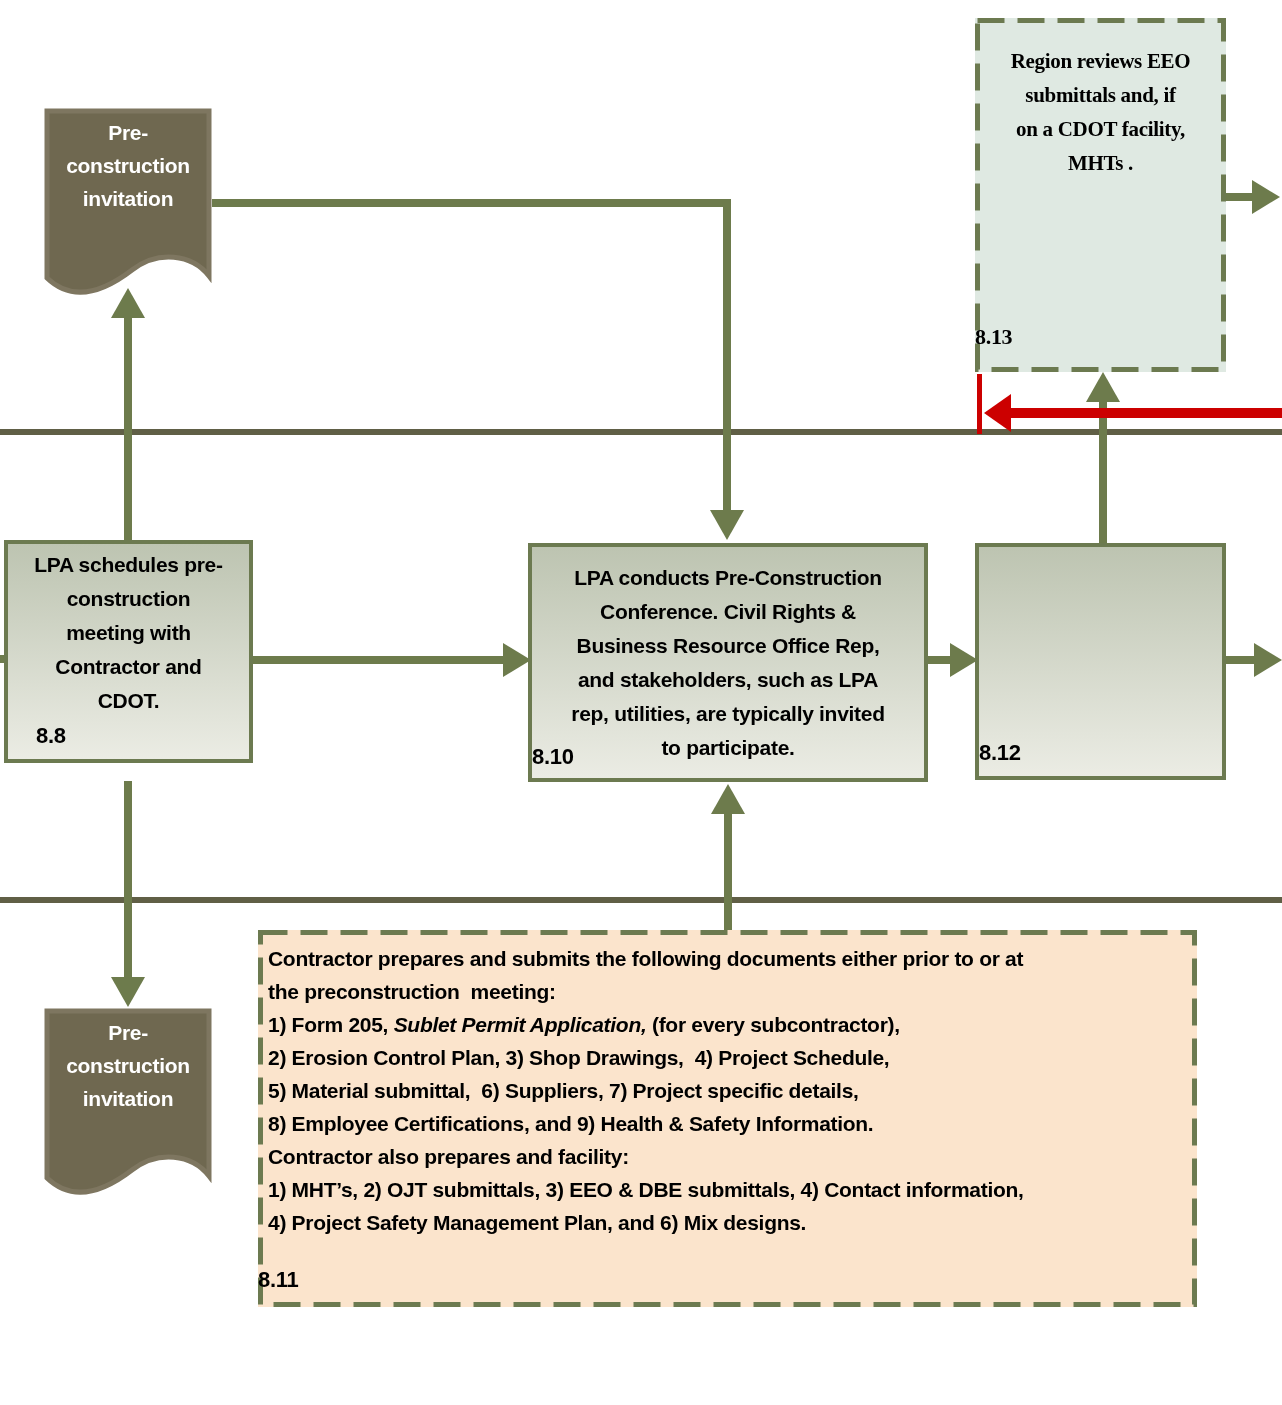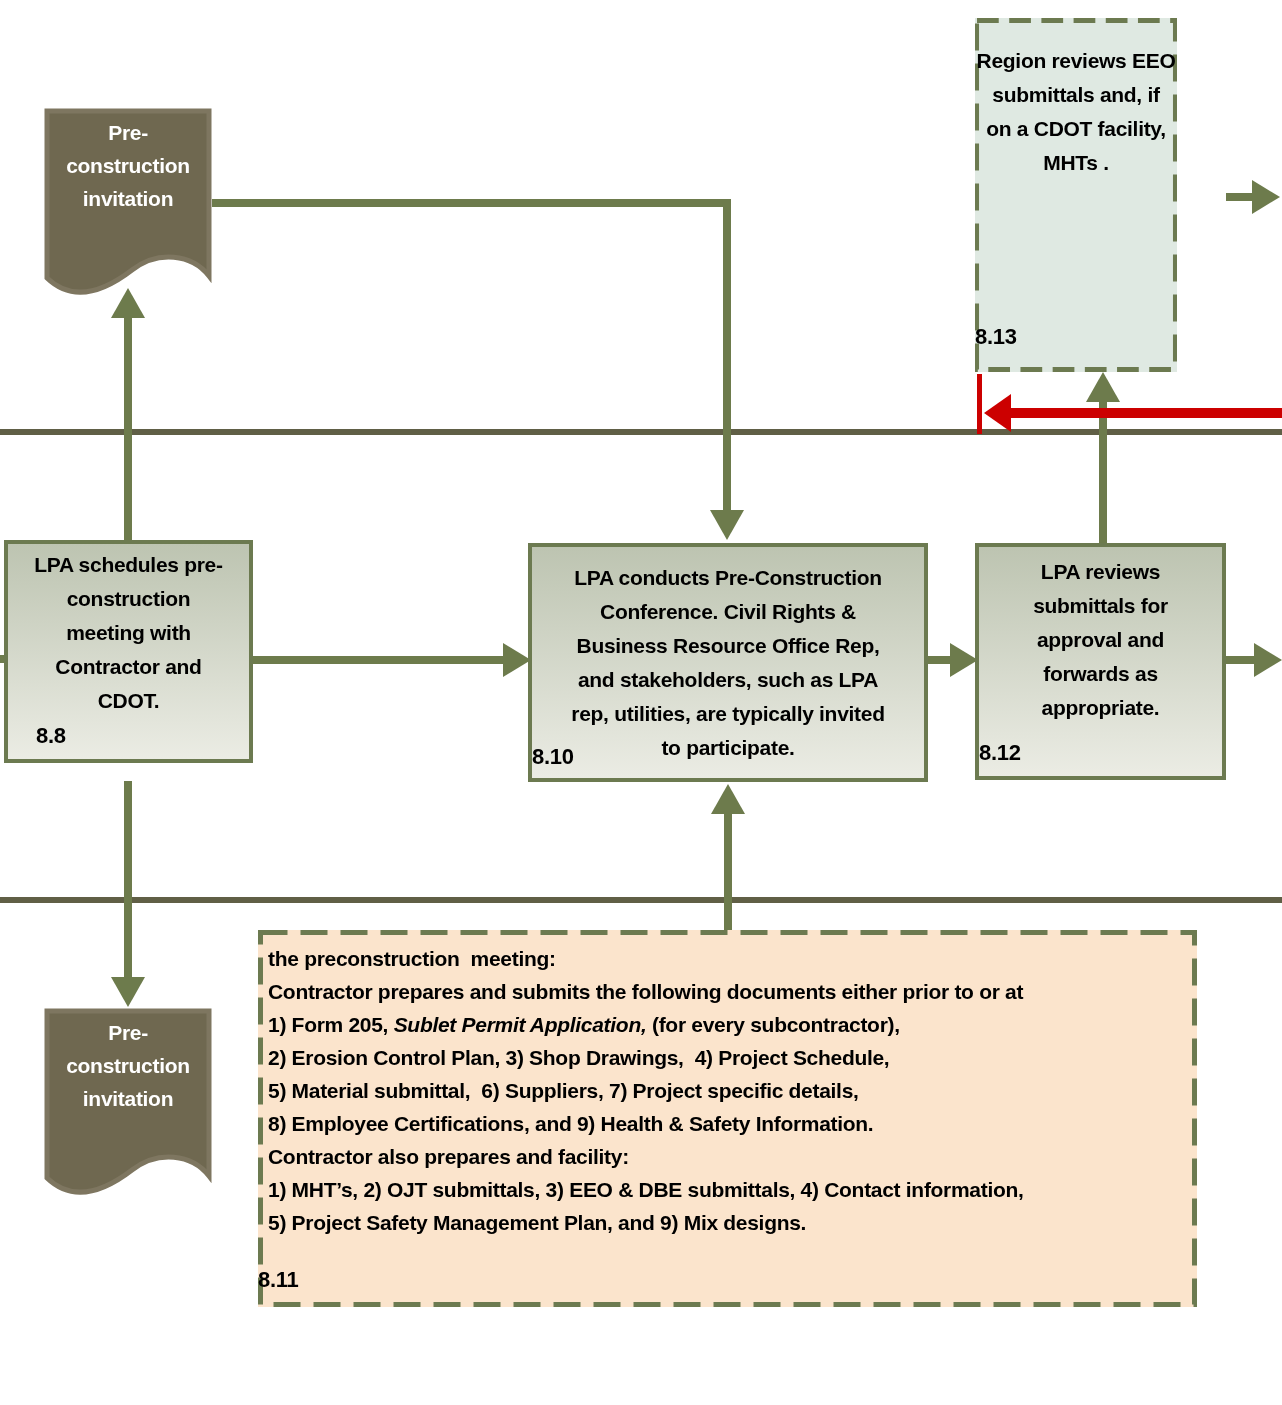--- a/index.html
+++ b/index.html
@@ -120,53 +120,48 @@
     <div class="box-text" style="margin-top:14px;">LPA conducts Pre-Construction
 Conference. Civil Rights &amp;
 Business Resource Office Rep,
 and stakeholders, such as LPA
 rep, utilities, are typically invited
 to participate.</div>
     <div class="ref" style="bottom:8px;">8.10</div>
   </div>
 
   <div class="gradbox" style="left:975px;top:543px;width:251px;height:237px;">
-    <div class="box-text" style="margin-top:8px;">LPA reviews
-submittals for
-approval and
-forwards as
-appropriate.</div>
     <div class="ref" style="bottom:10px;">8.12</div>
   </div>
 
-  <div class="dashedbox" style="left:975px;top:18px;width:202px;height:354px;background:var(--region-box-fill);">
+  <div class="dashedbox" style="left:975px;top:18px;width:251px;height:354px;background:var(--region-box-fill);font-family:Liberation Serif, serif;">
     <svg class="dash-svg" viewBox="0 0 251 354" preserveAspectRatio="none">
       <rect x="2.5" y="2.5" width="246" height="349" fill="none" stroke="var(--box-border)" stroke-width="5" stroke-dasharray="27 13"></rect>
     </svg>
     <div class="box-text" style="margin-top:26px;">Region reviews EEO
 submittals and, if
 on a CDOT facility,
 MHTs .</div>
     <div class="ref" style="bottom:22px;">8.13</div>
   </div>
 
   <div class="dashedbox" style="left:258px;top:930px;width:939px;height:377px;background:var(--contractor-box-fill);">
     <svg class="dash-svg" viewBox="0 0 939 377" preserveAspectRatio="none">
       <rect x="2.5" y="2.5" width="934" height="372" fill="none" stroke="var(--box-border)" stroke-width="5" stroke-dasharray="27 13"></rect>
     </svg>
     <div class="list-text">
+      <div class="l">Contractor prepares and submits the following documents either prior to or at</div>
       <div class="l">the preconstruction  meeting:</div>
-      <div class="l">Contractor prepares and submits the following documents either prior to or at</div>
       <div class="l"><span>1) Form 205, </span><span class="italic">Sublet Permit Application,</span><span> (for every subcontractor),</span></div>
       <div class="l">2) Erosion Control Plan, 3) Shop Drawings,  4) Project Schedule,</div>
       <div class="l">5) Material submittal,  6) Suppliers, 7) Project specific details,</div>
       <div class="l">8) Employee Certifications, and 9) Health &amp; Safety Information.</div>
       <div class="l">Contractor also prepares and facility:</div>
       <div class="l">1) MHT’s, 2) OJT submittals, 3) EEO &amp; DBE submittals, 4) Contact information,</div>
-      <div class="l">5) Project Safety Management Plan, and 9) Mix designs.</div>
+      <div class="l">4) Project Safety Management Plan, and 6) Mix designs.</div>
     </div>
     <div class="ref" style="bottom:14px;">8.11</div>
   </div>
 
   <div class="doc" style="left:44px;top:1008px;width:168px;height:198px;">
     <svg width="168" height="198" viewBox="0 0 168 198">
       <path d="M3,3 H165 V168 C148,146 114,142 88,162 C62,182 30,196 3,170 Z" fill="var(--document-fill)" stroke="var(--document-border)" stroke-width="5"></path>
     </svg>
     <div class="box-text">Pre-
 construction

